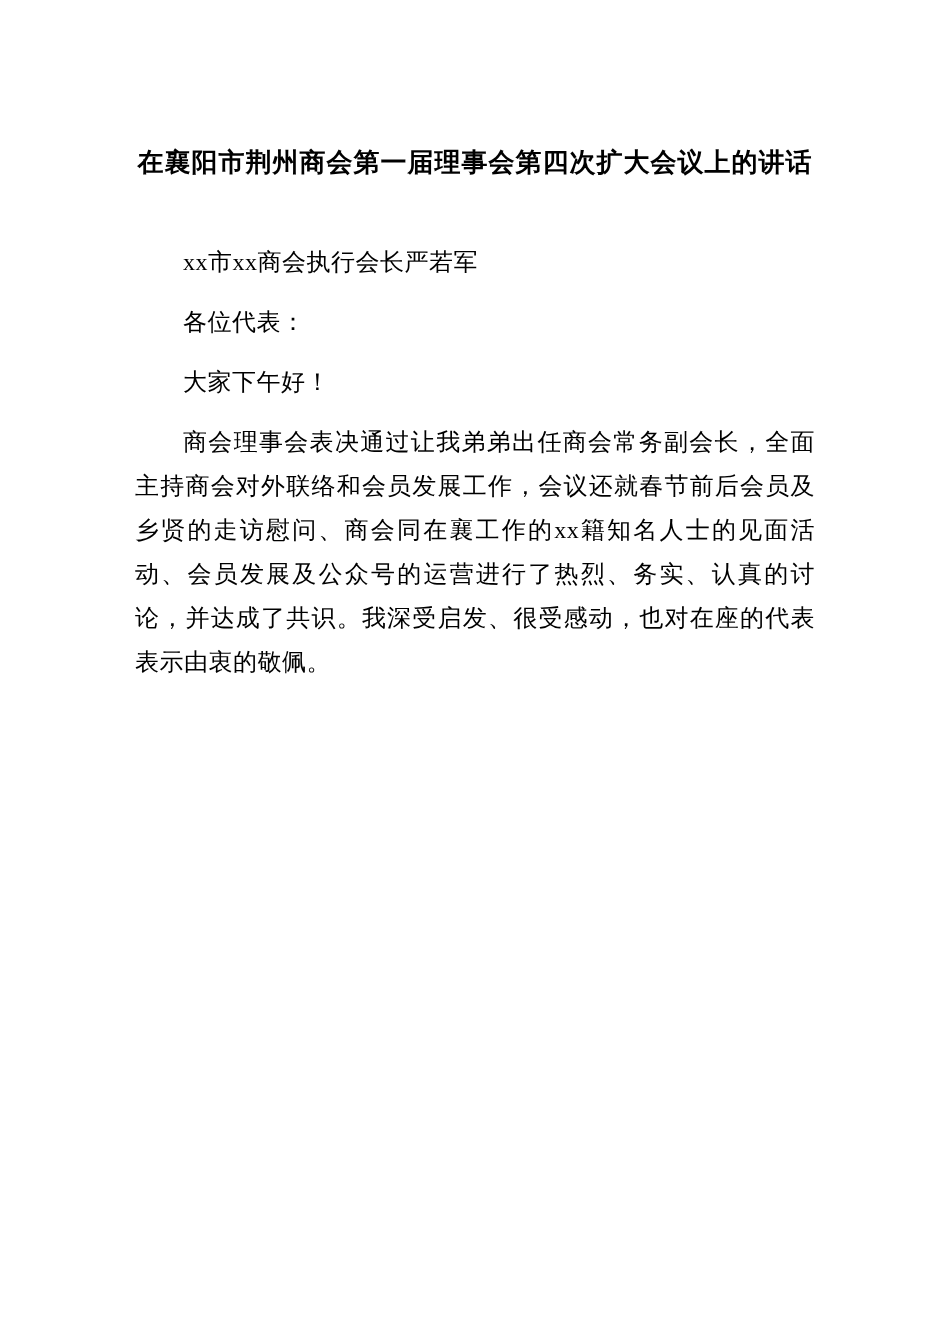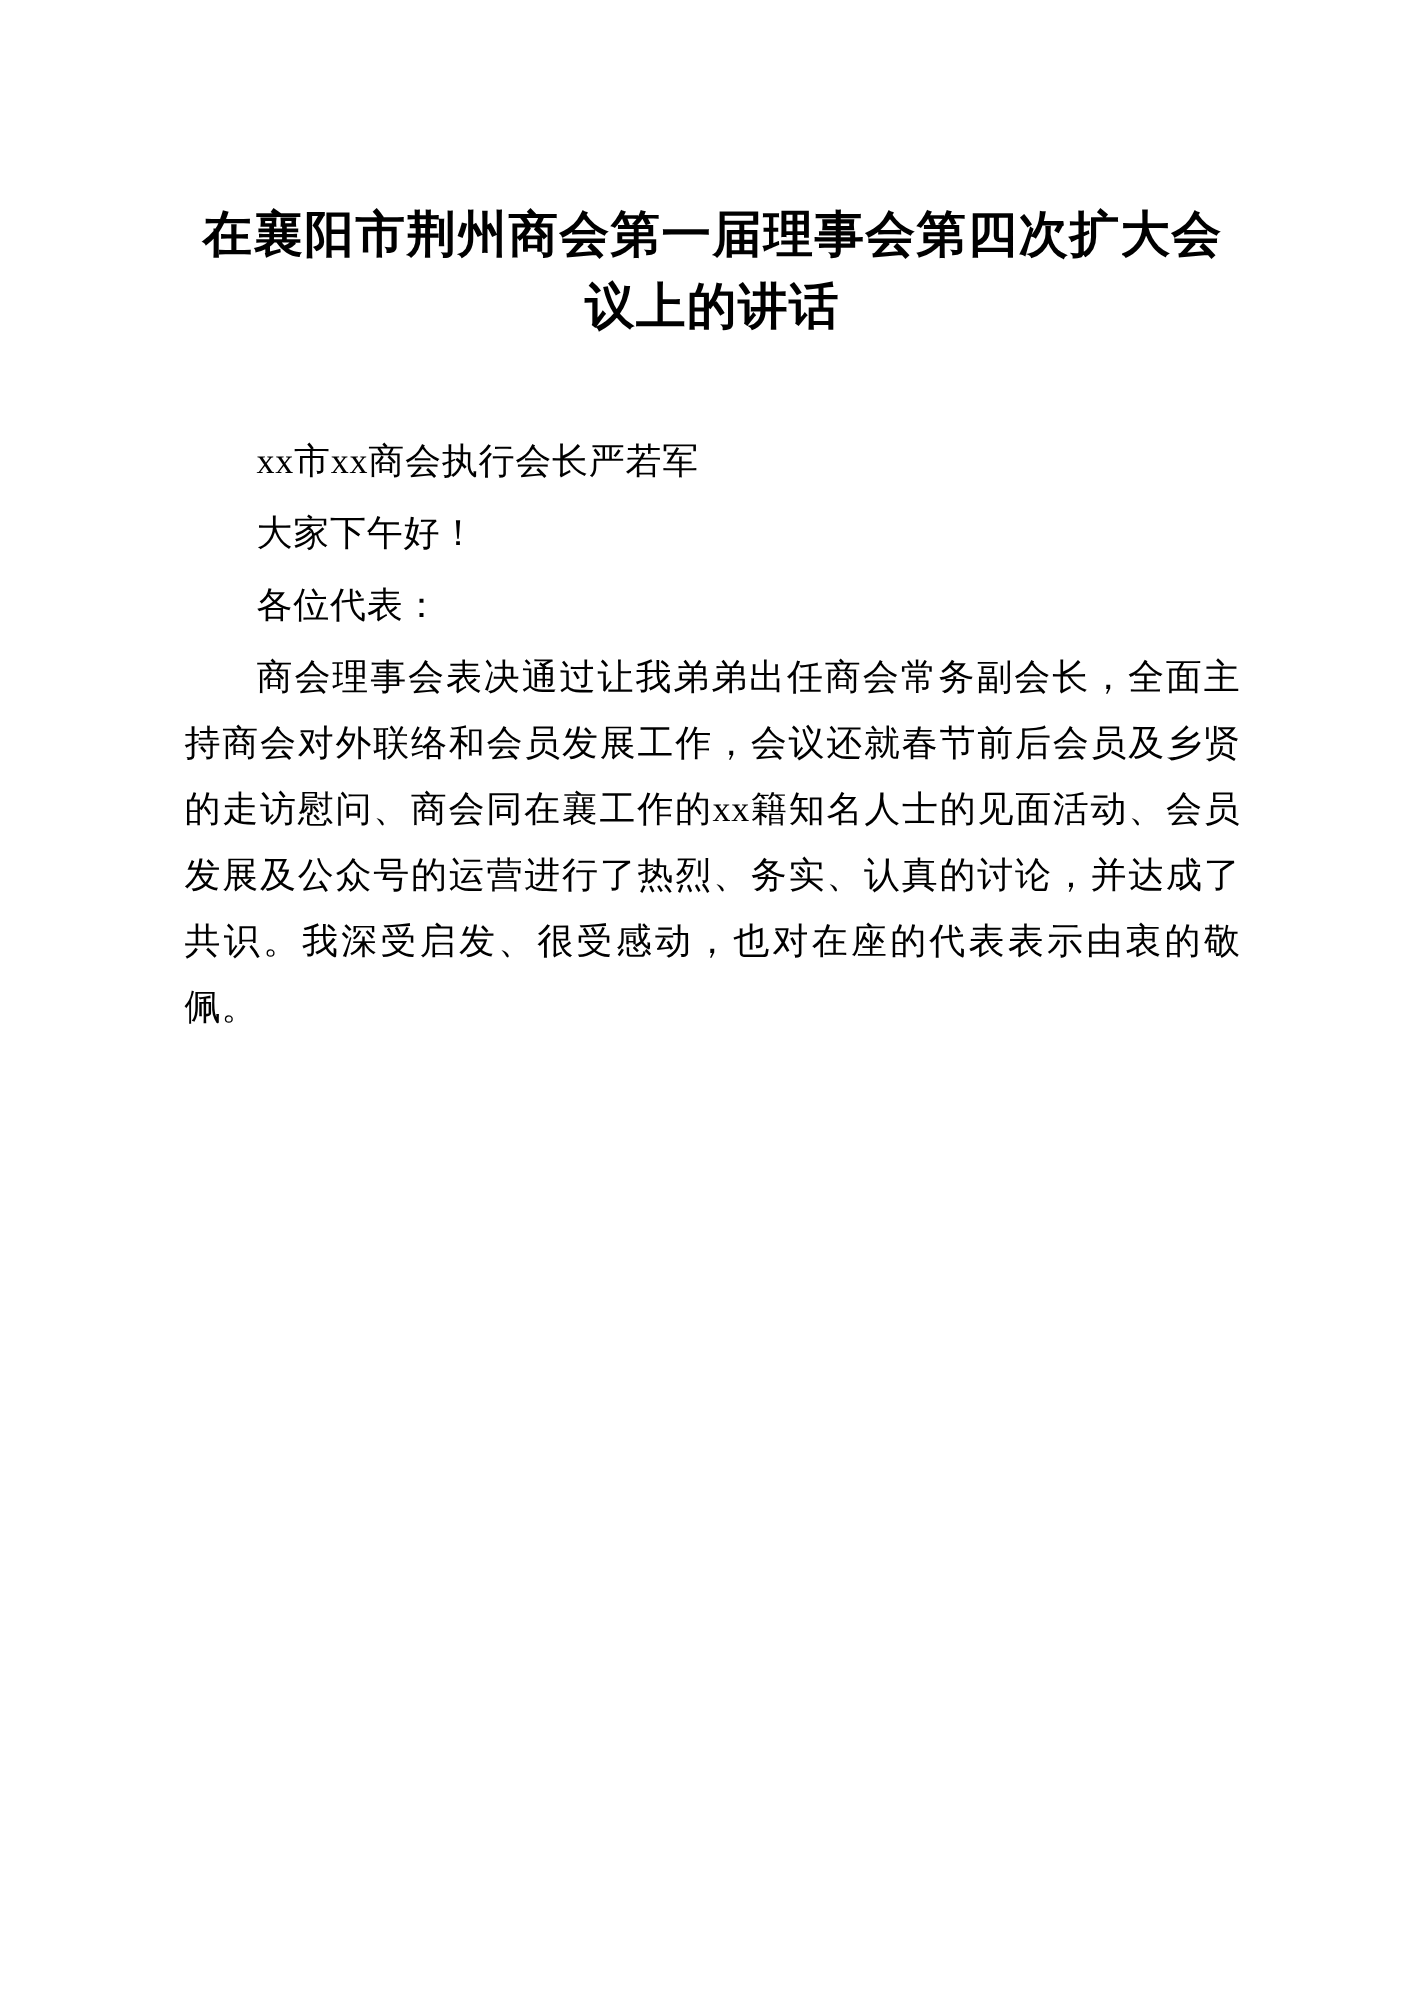--- a/index.html
+++ b/index.html
@@ -14,46 +14,46 @@
     margin: 0 auto;
     background: #ffffff;
     box-sizing: border-box;
     padding: 132px 119px 0 119px;
     color: #000000;
     overflow: hidden;
   }
   .doc-title {
     font-family: "Liberation Sans", "DejaVu Sans", sans-serif;
     font-weight: bold;
-    font-size: 33px;
+    font-size: 26px;
     line-height: 1.45;
     text-align: center;
     letter-spacing: 1px;
-    margin: 0 0 58px 0;
+    margin: 12px 0 58px 0;
     color: #000000;
   }
   .doc-body {
     font-family: "Liberation Serif", "DejaVu Serif", serif;
     font-size: 24px;
     line-height: 44px;
     text-align: justify;
     color: #000000;
   }
   .doc-body p {
-    margin: 4px;
+    margin: 16px;
     padding: 0;
     text-indent: 2em;
     letter-spacing: 0.5px;
   }
 </style>
 </head>
 <body>
 
 <div class="page">
   <h1 class="doc-title">在襄阳市荆州商会第一届理事会第四次扩大会议上的讲话</h1>
 
   <div class="doc-body">
     <p>xx市xx商会执行会长严若军</p>
+    <p>各位代表：</p>
     <p>大家下午好！</p>
-    <p>各位代表：</p>
     <p>商会理事会表决通过让我弟弟出任商会常务副会长，全面主持商会对外联络和会员发展工作，会议还就春节前后会员及乡贤的走访慰问、商会同在襄工作的xx籍知名人士的见面活动、会员发展及公众号的运营进行了热烈、务实、认真的讨论，并达成了共识。我深受启发、很受感动，也对在座的代表表示由衷的敬佩。</p>
   </div>
 </div>
 
 </body></html>

